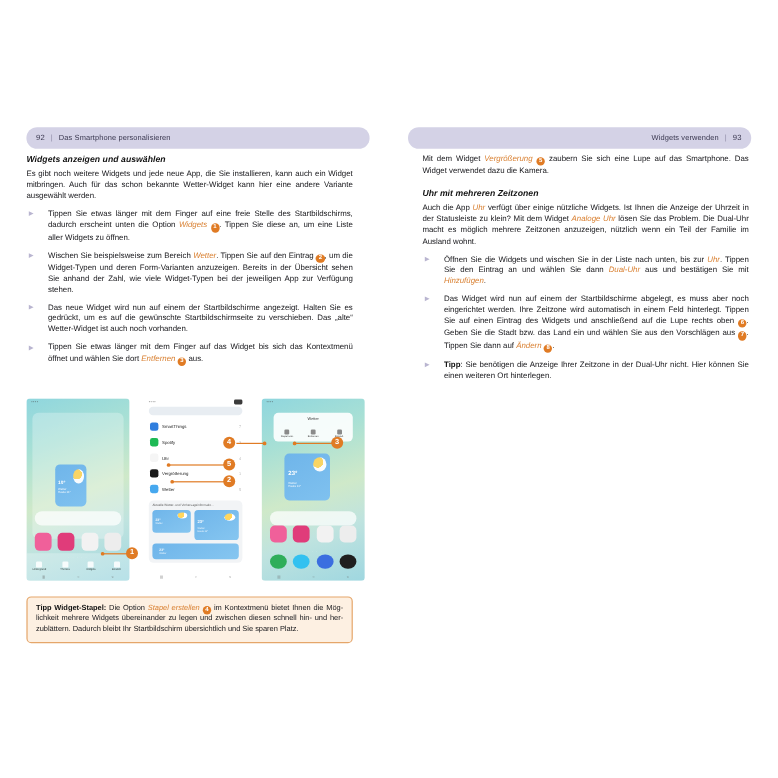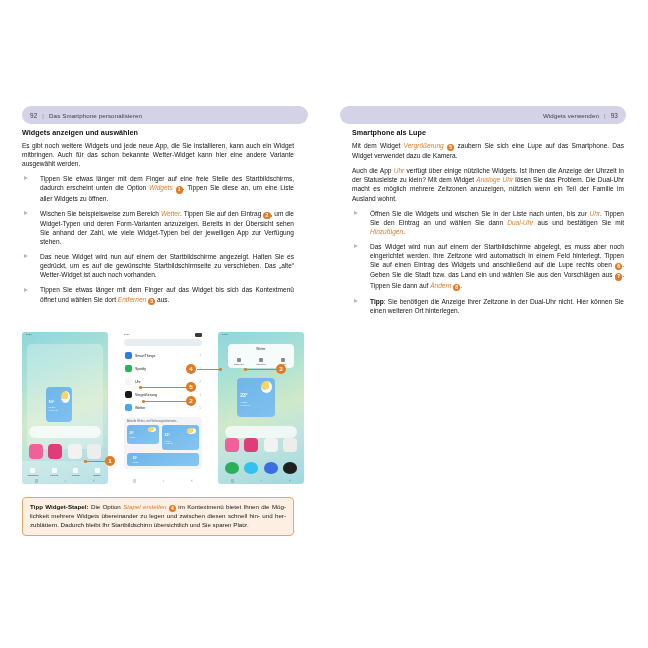--- a/index.html
+++ b/index.html
@@ -17,21 +17,21 @@
   .runhead.left{left:22px;right:16px;top:106px;padding-left:8px;}
   .runhead.right{left:16px;right:22px;top:106px;padding-right:8px;justify-content:flex-end;}
   .rh-num{font-size:6.4px;color:#3a3850;}
   .rh-sep{margin:0 5px;color:#8e8ba6;}
   .rh-title{font-size:6.2px;color:#3a3850;}
 
   .body-col{position:absolute;width:272px;}
   .page-left .body-col{left:22px;top:128px;}
   .page-right .body-col{left:28px;top:128px;}
 
-  h3.sec{font-size:7.2px;margin:0 0 4px 0;color:#111;font-weight:bold;letter-spacing:.05px;}
+  h3.sec{font-size:7.2px;margin:0 0 4px 0;color:#111;font-weight:bold;letter-spacing:.05px;font-style:italic;}
   h3.sec.spaced{margin-top:9px;}
   p.para{font-size:6.55px;line-height:9.1px;margin:0 0 6px 0;color:#16161a;text-align:justify;}
   .em{color:#d98032;font-style:italic;}
   .bold{font-weight:bold;color:#111;}
 
   ul.bl{list-style:none;margin:0 0 0 0;padding:0;}
   ul.bl li{position:relative;padding-left:18px;margin-bottom:6px;font-size:6.55px;line-height:9.1px;color:#16161a;text-align:justify;}
   ul.bl li .tri{
     position:absolute;left:2px;top:2.2px;width:0;height:0;
     border-left:4.2px solid #b9b5d0;border-top:2.8px solid transparent;border-bottom:2.8px solid transparent;
@@ -343,22 +343,22 @@
 
   <div class="page page-right">
 
     <div class="runhead right">
       <span class="rh-title">Widgets verwenden</span>
       <span class="rh-sep">|</span>
       <span class="rh-num">93</span>
     </div>
 
     <div class="body-col">
-      <h3 class="sec">Smartphone als Lupe</h3>
       <p class="para" id="rp-sec1">Mit dem Widget <i class="em">Vergrößerung</i> <span class="badge">5</span> zaubern Sie sich eine Lupe auf das Smart­phone. Das Widget verwendet dazu die Kamera.</p>
+      <h3 class="sec spaced">Uhr mit mehreren Zeitzonen</h3>
       <p class="para" id="rp-sec2">Auch die App <i class="em">Uhr</i> verfügt über einige nützliche Widgets. Ist Ihnen die Anzei­ge der Uhrzeit in der Statusleiste zu klein? Mit dem Widget <i class="em">Analoge Uhr</i> lösen Sie das Problem. Die Dual-Uhr macht es möglich mehrere Zeitzonen anzuzei­gen, nützlich wenn ein Teil der Familie im Ausland wohnt.</p>
       <ul class="bl" id="right-bullets">
           <li><span class="tri"></span>Öffnen Sie die Widgets und wischen Sie in der Liste nach unten, bis zur <i class="em">Uhr</i>. Tippen Sie den Eintrag an und wählen Sie dann <i class="em">Dual-Uhr</i> aus und bestätigen Sie mit <i class="em">Hinzufügen</i>.</li>
           <li><span class="tri"></span>Das Widget wird nun auf einem der Startbildschirme abgelegt, es muss aber noch eingerichtet werden. Ihre Zeitzone wird automatisch in einem Feld hinterlegt. Tippen Sie auf einen Eintrag des Widgets und anschließend auf die Lupe rechts oben <span class="badge">6</span>. Geben Sie die Stadt bzw. das Land ein und wählen Sie aus den Vorschlägen aus <span class="badge">7</span>. Tippen Sie dann auf <i class="em">Ändern</i> <span class="badge">8</span>.</li>
           <li><span class="tri"></span><b class="bold">Tipp</b>: Sie benötigen die Anzeige Ihrer Zeitzone in der Dual-Uhr nicht. Hier können Sie einen weiteren Ort hinterlegen.</li>
         </ul>
     </div>
 
     <div class="callout">
       

